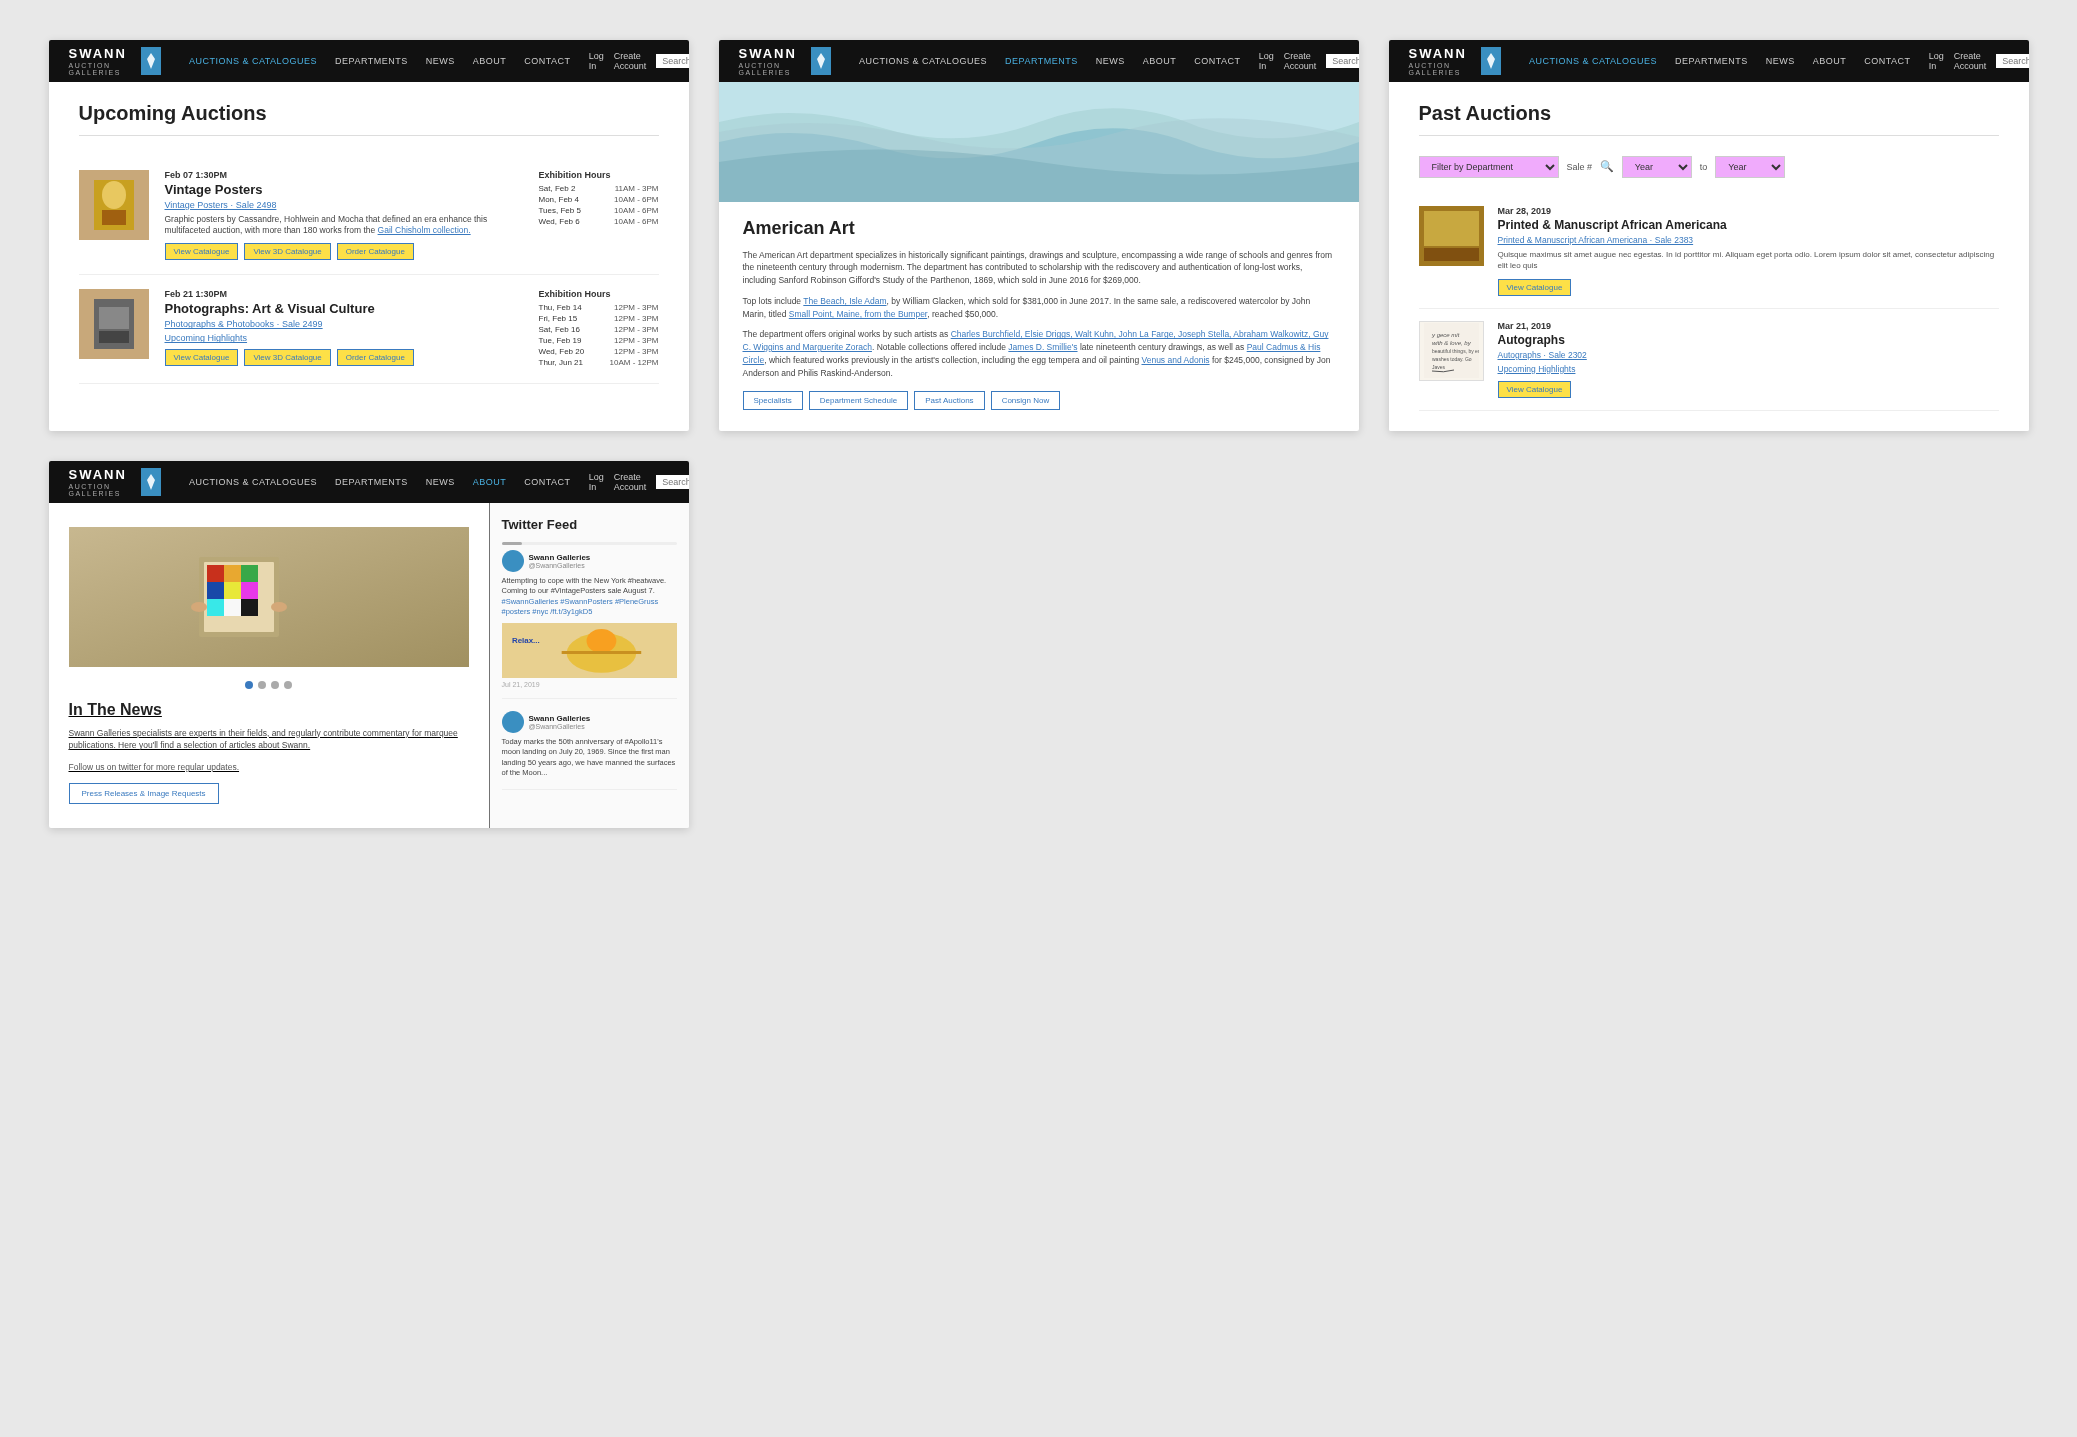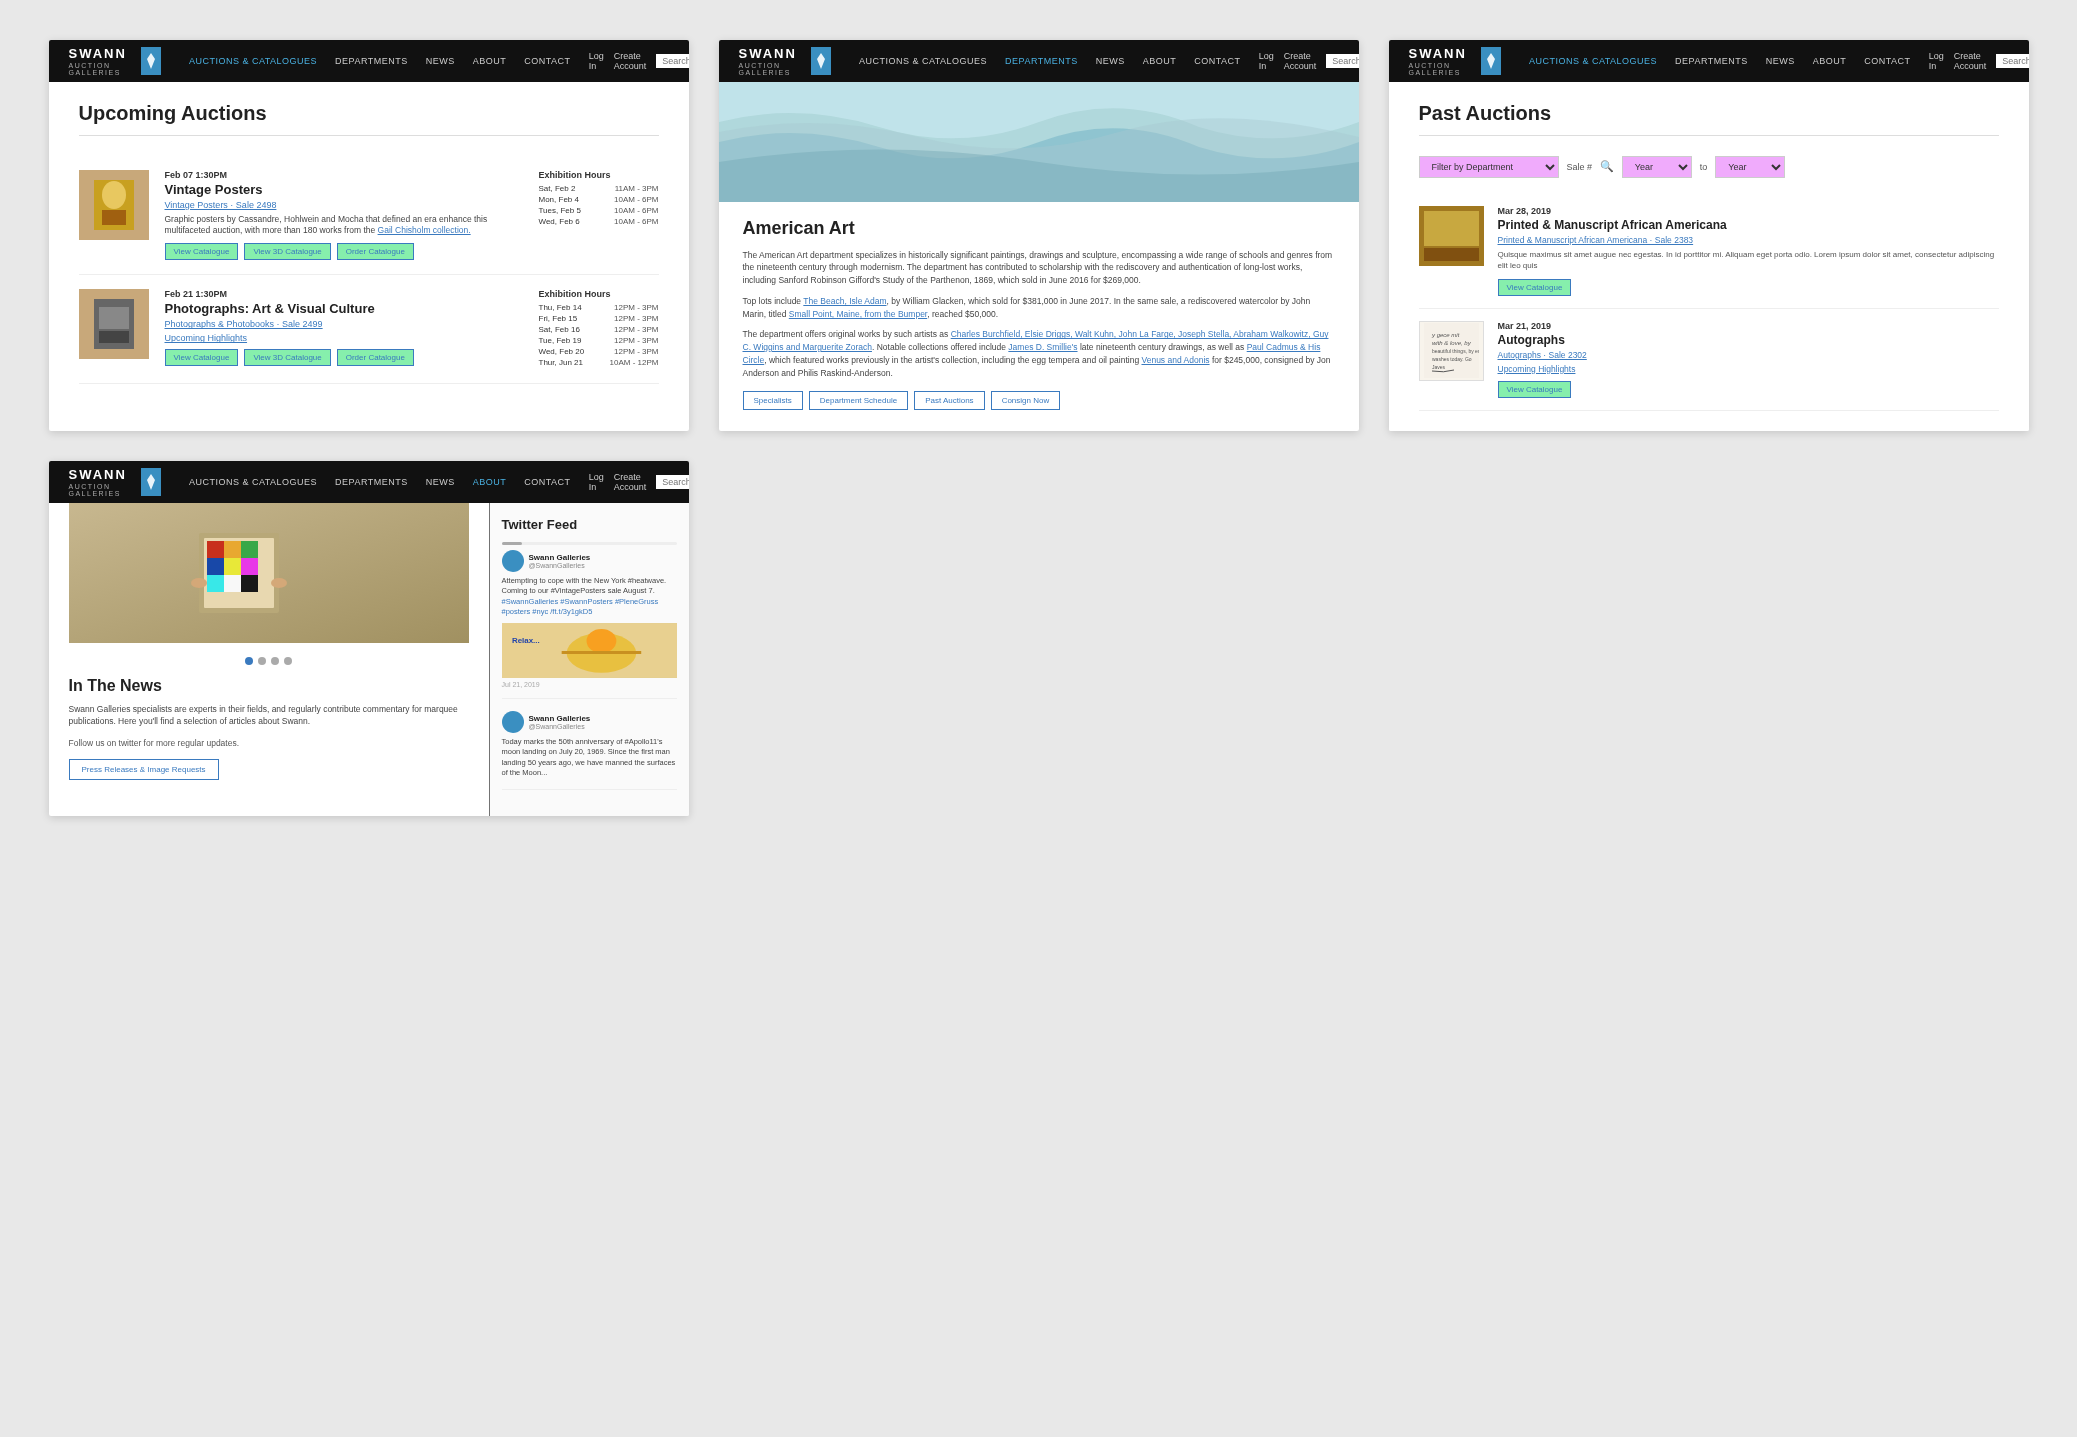--- a/index.html
+++ b/index.html
@@ -184,21 +184,21 @@
       margin-bottom: 6px;
     }
     .btn-group {
       display: flex;
       gap: 6px;
       margin-top: 6px;
     }
     .btn-small {
       border: 1px solid #3a7abf;
       color: #3a7abf;
-      background: #86efac;
+      background: #fde047;
       padding: 3px 8px;
       font-size: 8px;
       cursor: pointer;
     }
 
     .exhibition-hours {
       min-width: 120px;
     }
     .exh-title {
       font-size: 9px;
@@ -329,21 +329,22 @@
     .past-desc {
       font-size: 8px;
       color: #555;
       line-height: 1.4;
       margin-bottom: 5px;
     }
 
     
     .news-left {
       flex: 1;
-      padding: 0 20px;
+      padding: 24px 20px;
+      text-decoration: underline;
     }
     .news-hero-img {
       width: 100%;
       height: 140px;
       background: linear-gradient(135deg, #d4c4a0 0%, #c8b880 50%, #a09060 100%);
       margin-bottom: 14px;
       position: relative;
       overflow: hidden;
     }
     .news-hero-inner {

